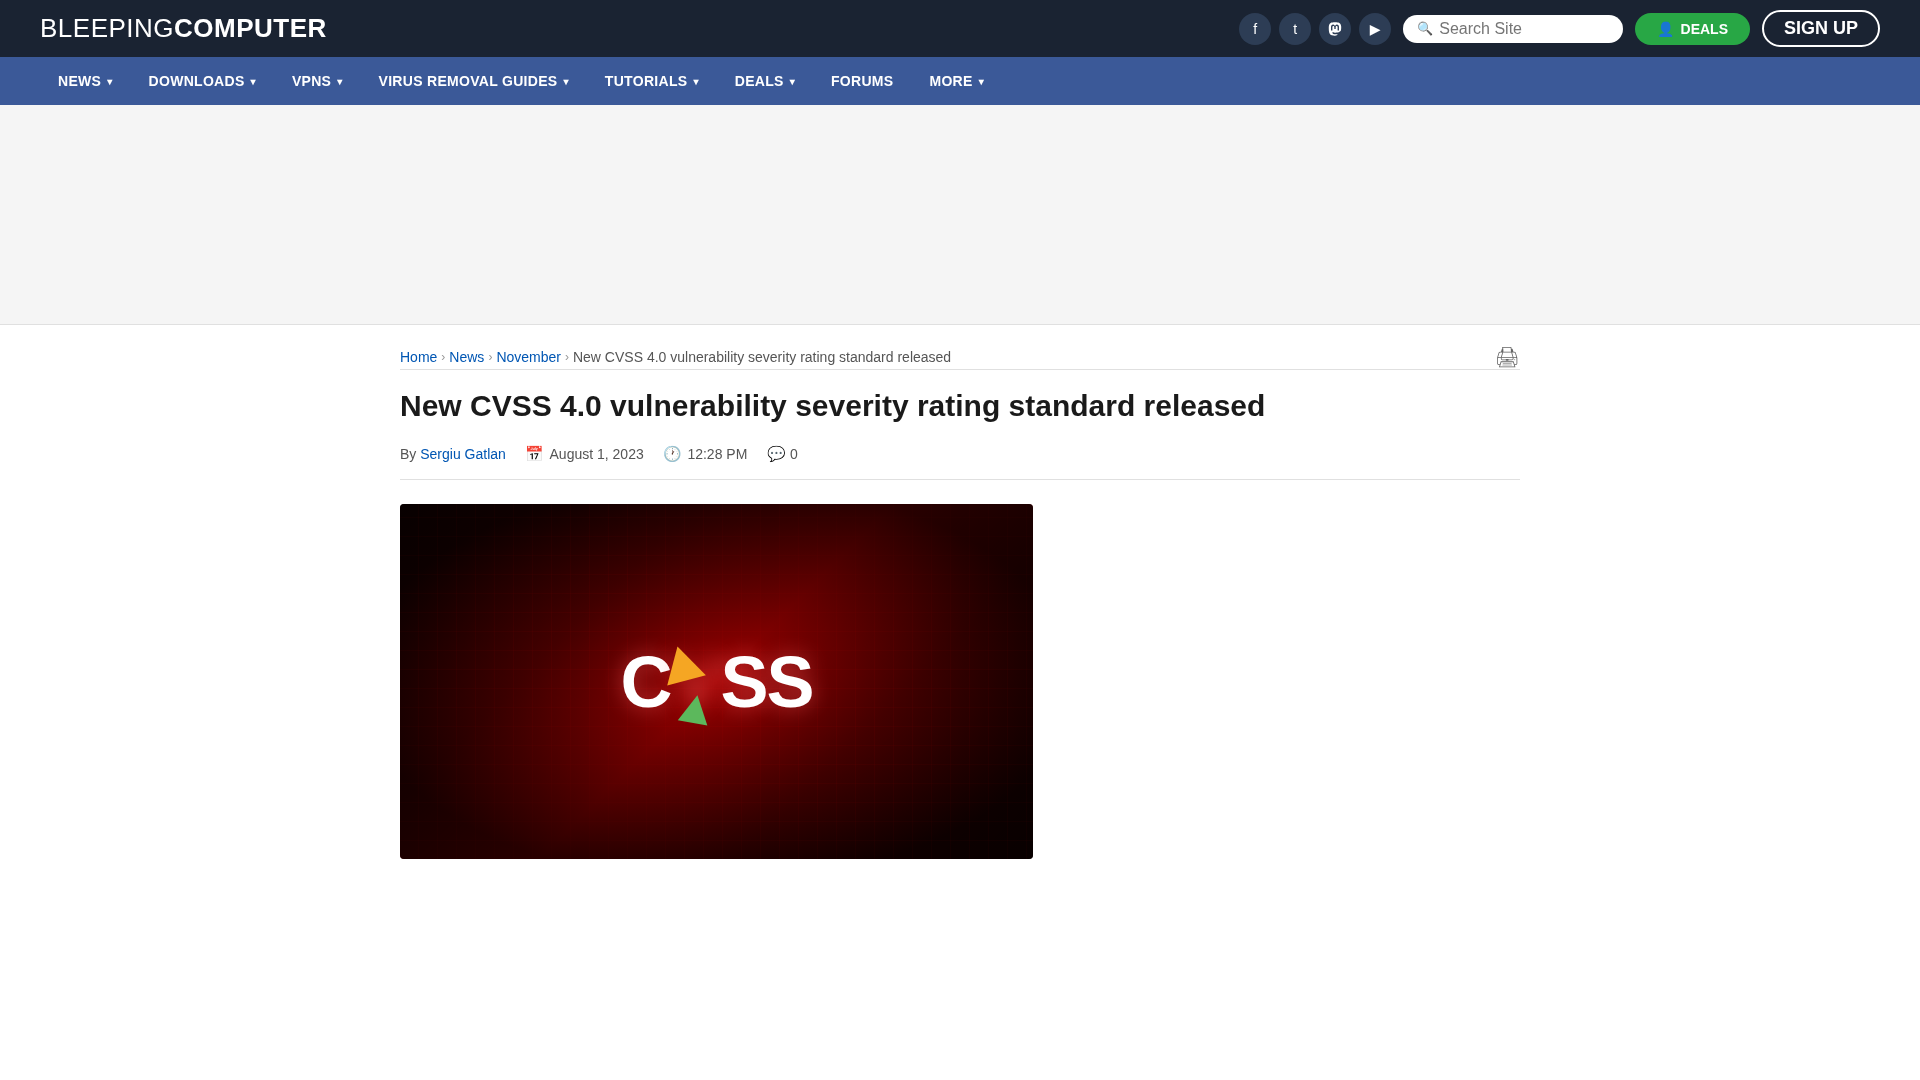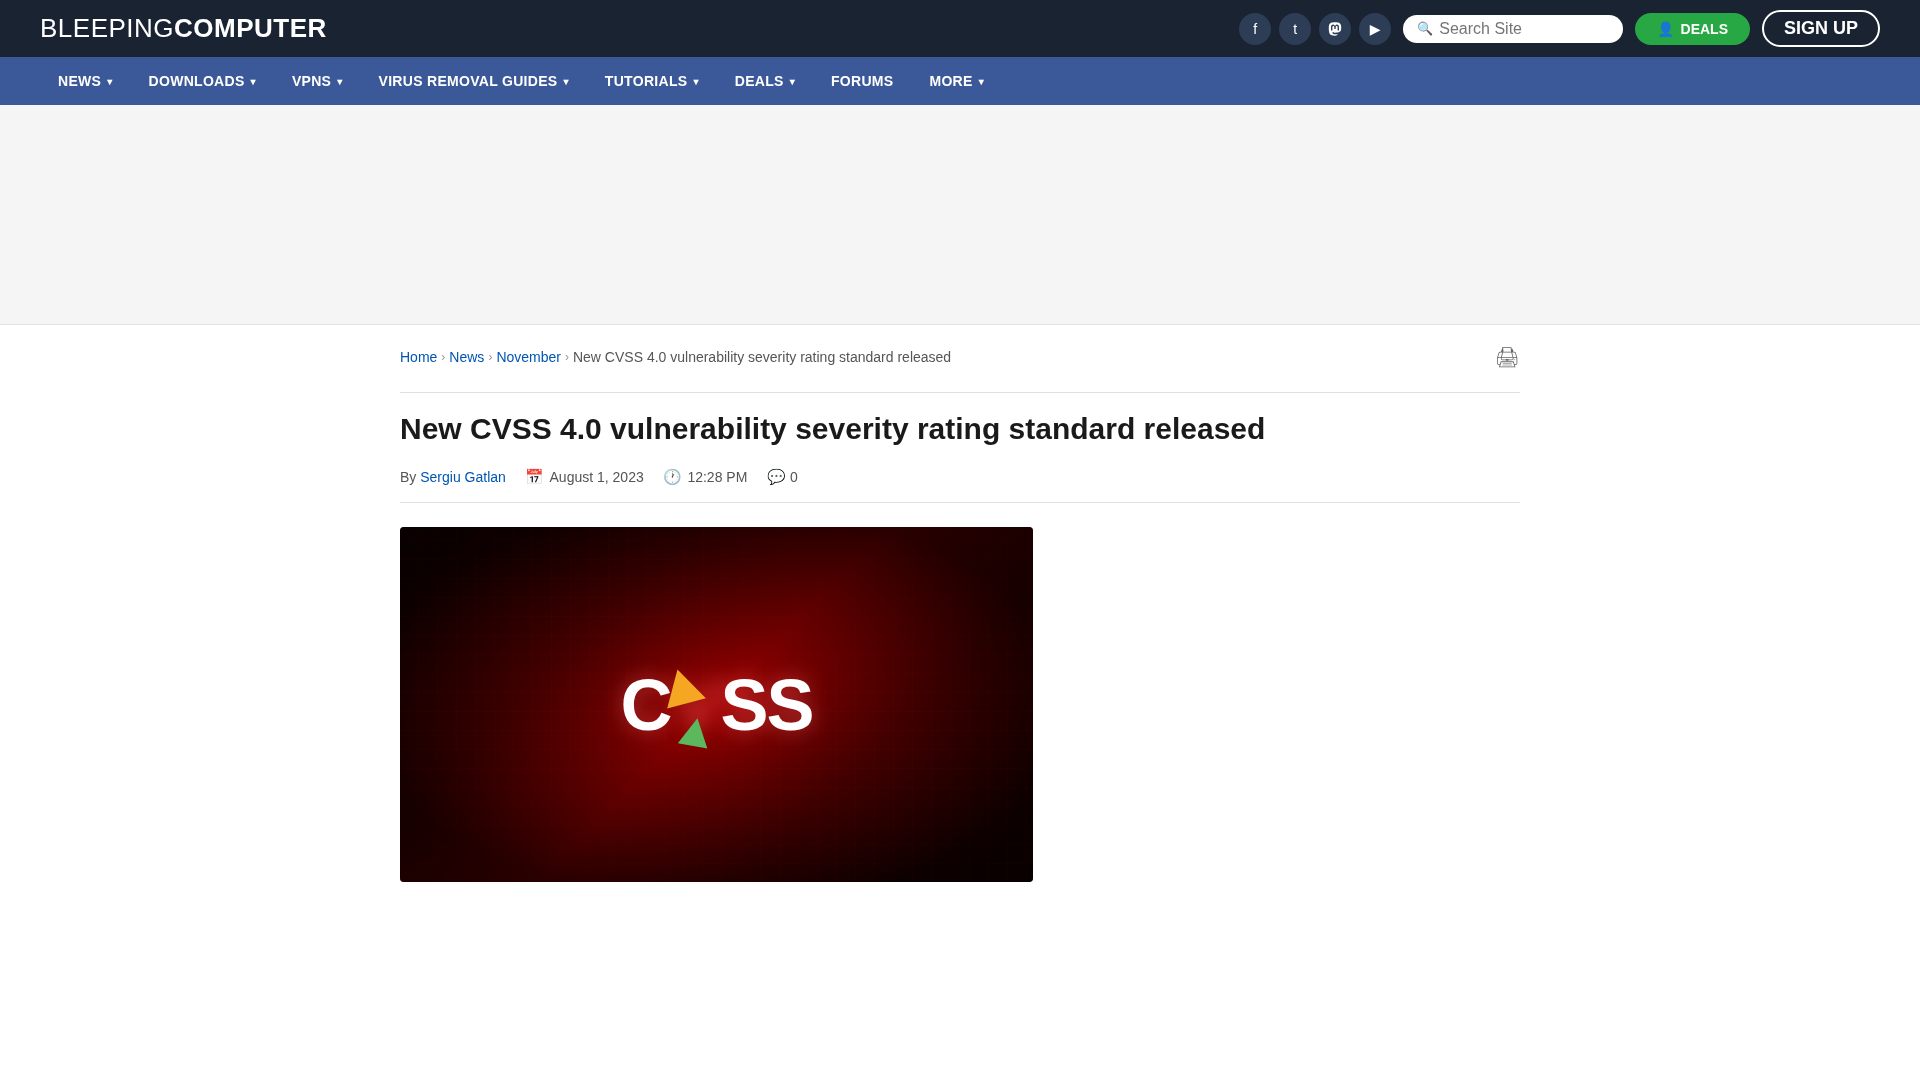--- a/index.html
+++ b/index.html
@@ -124,21 +124,21 @@
       padding: 20px 40px;
     }
 
     
     .breadcrumb {
       display: flex;
       align-items: center;
       gap: 4px;
       font-size: 14px;
       margin-bottom: 16px;
-      padding-bottom: 23px;
+      padding-bottom: 0;
       border-bottom: 1px solid #e0e0e0;
       justify-content: space-between;
     }
     .breadcrumb-left {
       display: flex;
       align-items: center;
       gap: 4px;
     }
     .breadcrumb a {
       color: #0056b3;

